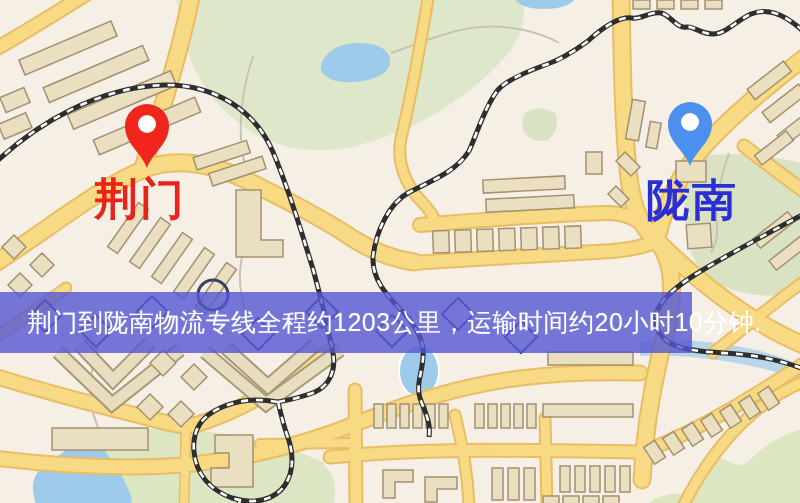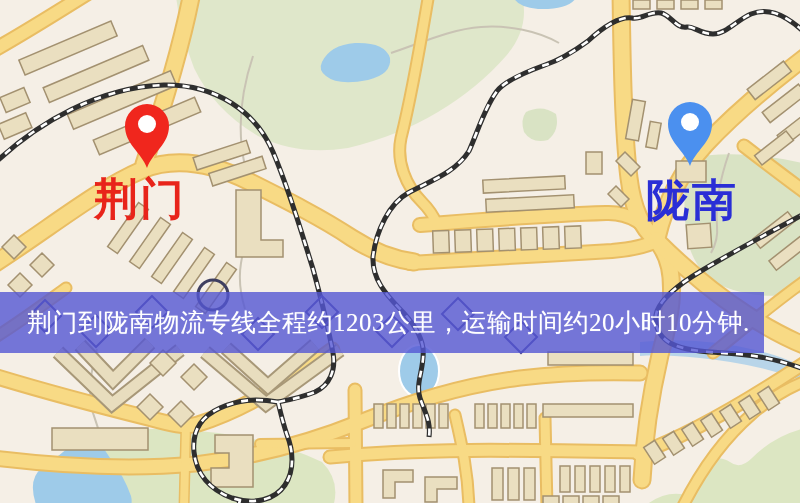--- a/index.html
+++ b/index.html
@@ -1,22 +1,22 @@
 <!DOCTYPE html>
 <html><head>
 <meta charset="utf-8">
 <style>
   html,body{margin:0;padding:0;background:#ffffff;}
   .stage{
     position:relative;width:800px;height:503px;overflow:hidden;
-    font-family:Liberation Serif, serif;
+    font-family:Liberation Sans, sans-serif;
   }
   .stage svg{display:block;position:absolute;left:0;top:0;}
   .banner{
-    position:absolute;left:0;top:292px;width:764px;height:61px;
+    position:absolute;left:0;top:292px;width:692px;height:61px;
     background:rgba(84,86,211,0.80);
     display:flex;align-items:center;box-sizing:border-box;padding-left:27px;
   }
   .banner span{
     color:#ffffff;font-size:25px;font-weight:500;letter-spacing:0.5px;
     white-space:nowrap;text-shadow:0 0 1px rgba(255,255,255,0.4);
   }
   .pin-label{font-weight:bold;letter-spacing:2px;}
 </style>
 </head>

